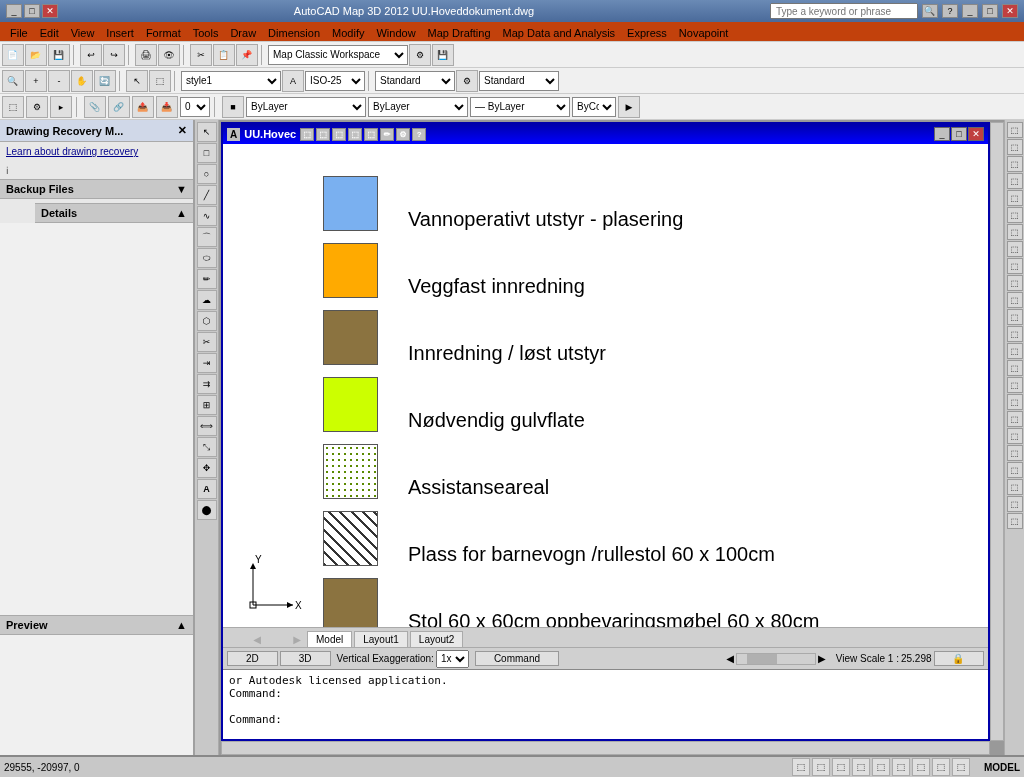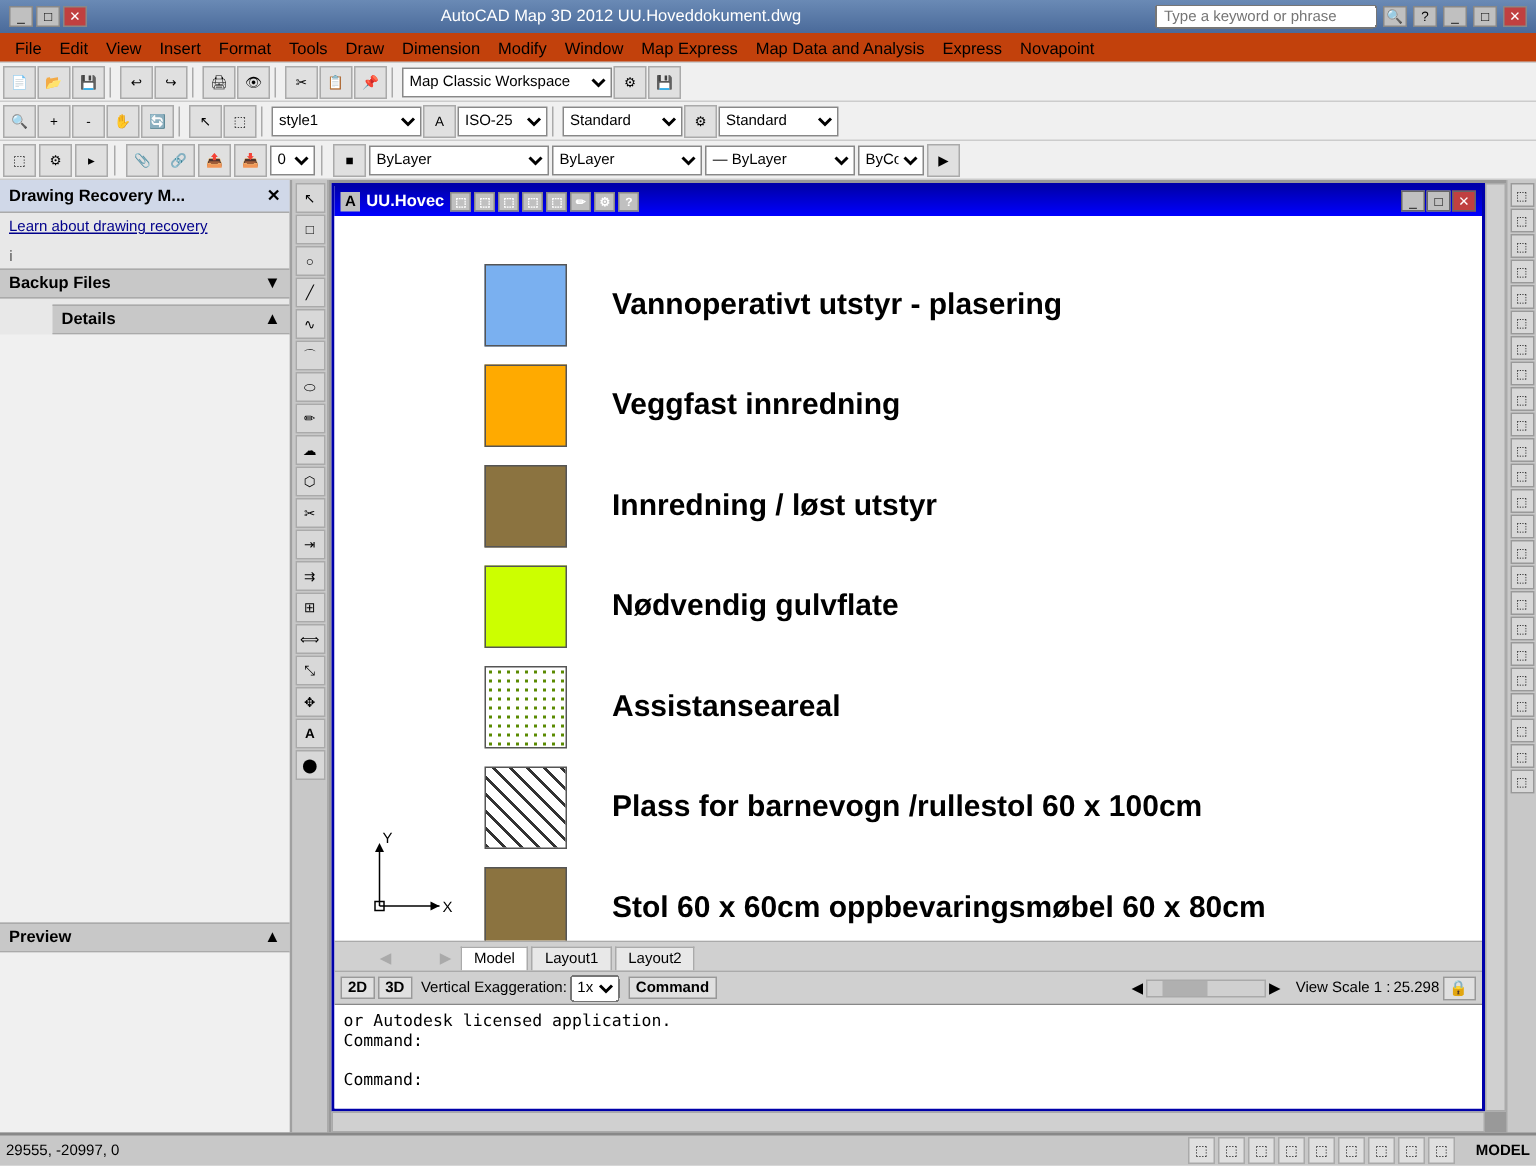--- a/index.html
+++ b/index.html
@@ -192,24 +192,23 @@
       cursor: pointer;
       border: 1px solid #666;
     }
     #inner-window-titlebar .iw-btn.minimize { background: #c0c0c0; }
     #inner-window-titlebar .iw-btn.maximize { background: #c0c0c0; }
     #inner-window-titlebar .iw-btn.close { background: #c04040; color: white; }
 
     
     .legend-item {
       display: flex;
-      align-items: center;
+      align-items: flex-end;
       margin: 12px 0 12px 60px;
       gap: 30px;
-      font-weight: bold;
     }
     .legend-swatch {
       width: 55px;
       height: 55px;
       border: 1px solid #555;
       flex-shrink: 0;
     }
     .legend-label {
       font-size: 20px;
       font-family: Arial, sans-serif;
@@ -298,26 +297,25 @@
       background: #d0d0d0;
       display: flex;
       align-items: center;
       padding: 0 4px;
       gap: 2px;
       border-top: 1px solid #aaa;
       font-size: 10px;
     }
 
     .view-btn {
-      padding: 1px 4px;
+      padding: 1px 18px;
       font-size: 10px;
       background: #e0e0e0;
       border: 1px solid #999;
       cursor: pointer;
-      font-weight: bold;
     }
 
     .outer-layout {
       display: flex;
       height: 100%;
     }
 
     #center-area {
       flex: 1;
       display: flex;
@@ -406,21 +404,21 @@
   <span>File</span>
   <span>Edit</span>
   <span>View</span>
   <span>Insert</span>
   <span>Format</span>
   <span>Tools</span>
   <span>Draw</span>
   <span>Dimension</span>
   <span>Modify</span>
   <span>Window</span>
-  <span>Map Express</span>
+  <span>Map Drafting</span>
   <span>Map Data and Analysis</span>
   <span>Express</span>
   <span>Novapoint</span>
 </div>
 
 <div class="toolbar-row">
   <div class="toolbar-btn">📄</div>
   <div class="toolbar-btn">📂</div>
   <div class="toolbar-btn">💾</div>
   <div class="toolbar-separator"></div>

